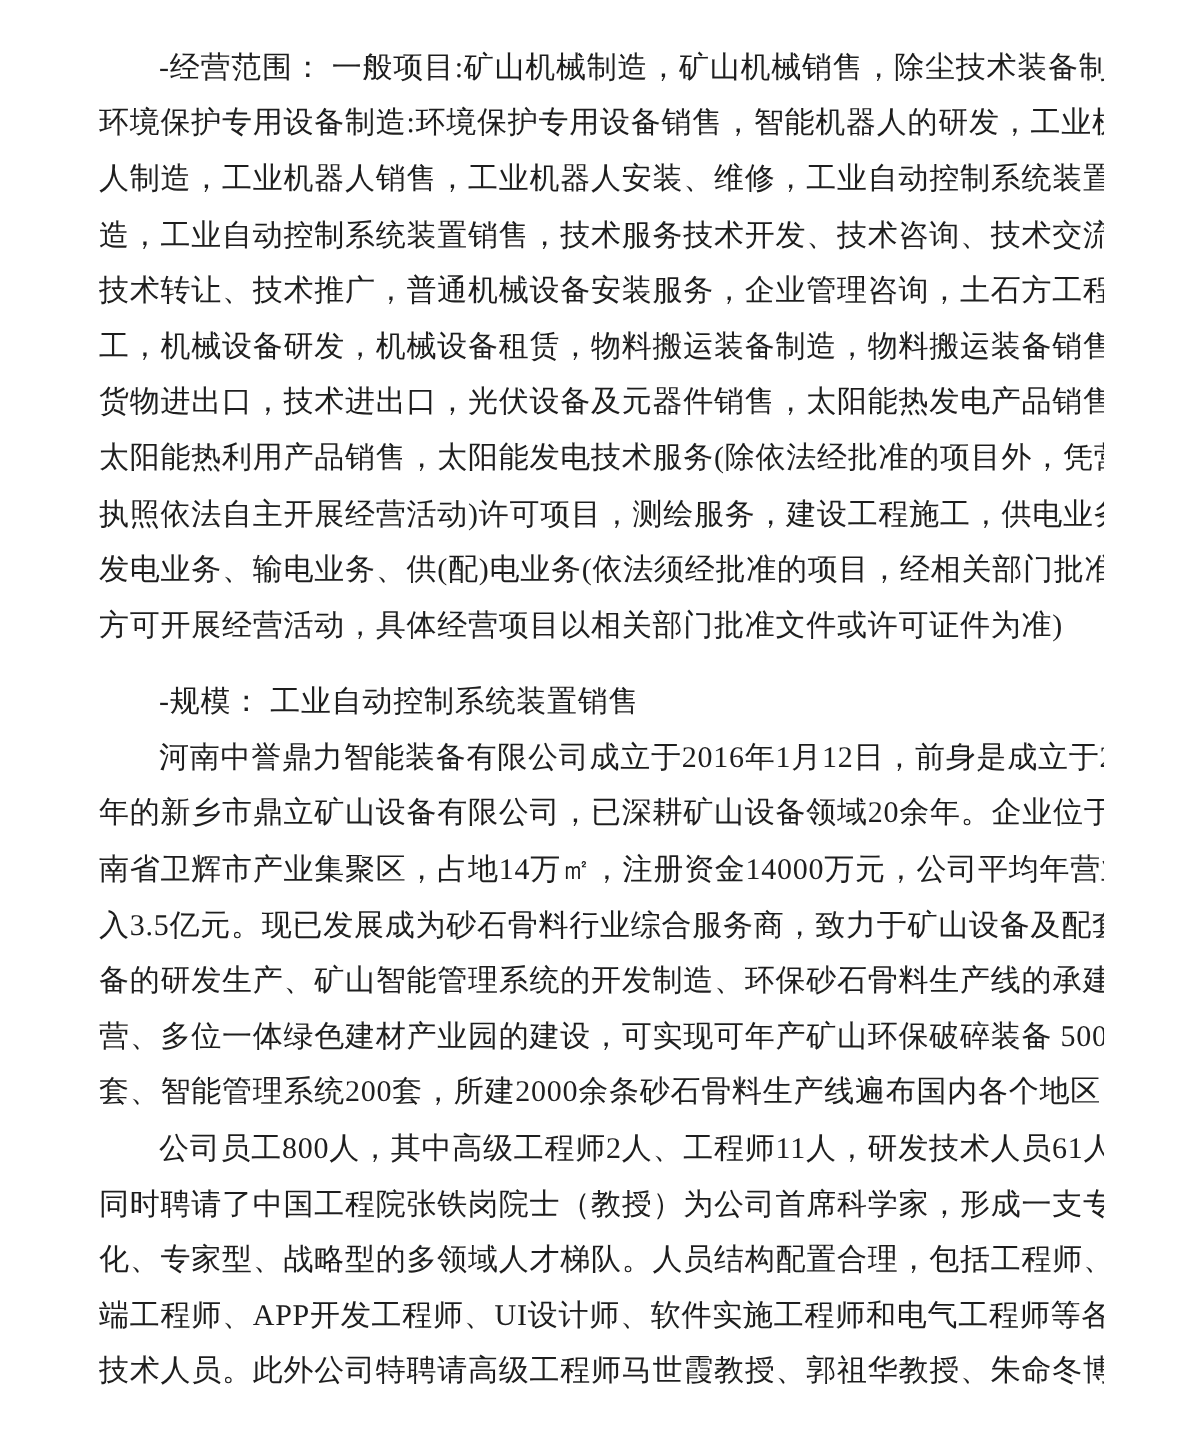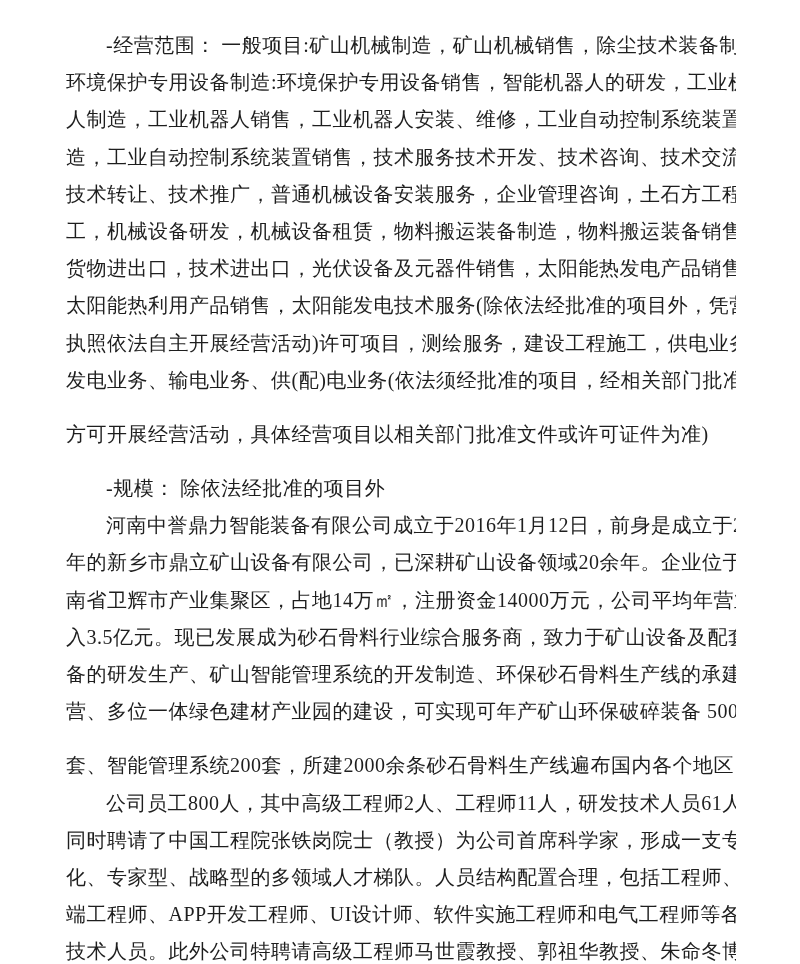--- a/index.html
+++ b/index.html
@@ -31,21 +31,20 @@
     color: #1e1e1e;
     letter-spacing: 0.5px;
     text-align: justify;
     text-align-last: justify;
     overflow: hidden;
     white-space: nowrap;
   }
   .line.short {
     text-align: left;
     text-align-last: left;
-    margin-top: 17px;
   }
   .line.indent {
     padding-left: 40px;
   }
   .para.gap-above {
     margin-top: 14px;
   }
 </style>
 </head>
 <body>
@@ -60,21 +59,21 @@
     <div class="line">技术转让、技术推广，普通机械设备安装服务，企业管理咨询，土石方工程施</div>
     <div class="line">工，机械设备研发，机械设备租赁，物料搬运装备制造，物料搬运装备销售，</div>
     <div class="line">货物进出口，技术进出口，光伏设备及元器件销售，太阳能热发电产品销售，</div>
     <div class="line">太阳能热利用产品销售，太阳能发电技术服务(除依法经批准的项目外，凭营业</div>
     <div class="line">执照依法自主开展经营活动)许可项目，测绘服务，建设工程施工，供电业务，</div>
     <div class="line">发电业务、输电业务、供(配)电业务(依法须经批准的项目，经相关部门批准后</div>
     <div class="line short">方可开展经营活动，具体经营项目以相关部门批准文件或许可证件为准)</div>
   </div>
 
   <div class="para gap-above">
-    <div class="line indent short">-规模： 除依法经批准的项目外</div>
+    <div class="line indent short">-规模： 工业自动控制系统装置销售</div>
   </div>
 
   <div class="para">
     <div class="line indent">河南中誉鼎力智能装备有限公司成立于2016年1月12日，前身是成立于2004</div>
     <div class="line">年的新乡市鼎立矿山设备有限公司，已深耕矿山设备领域20余年。企业位于河</div>
     <div class="line">南省卫辉市产业集聚区，占地14万㎡，注册资金14000万元，公司平均年营业收</div>
     <div class="line">入3.5亿元。现已发展成为砂石骨料行业综合服务商，致力于矿山设备及配套设</div>
     <div class="line">备的研发生产、矿山智能管理系统的开发制造、环保砂石骨料生产线的承建运</div>
     <div class="line">营、多位一体绿色建材产业园的建设，可实现可年产矿山环保破碎装备 500 台</div>
     <div class="line short">套、智能管理系统200套，所建2000余条砂石骨料生产线遍布国内各个地区。</div>

